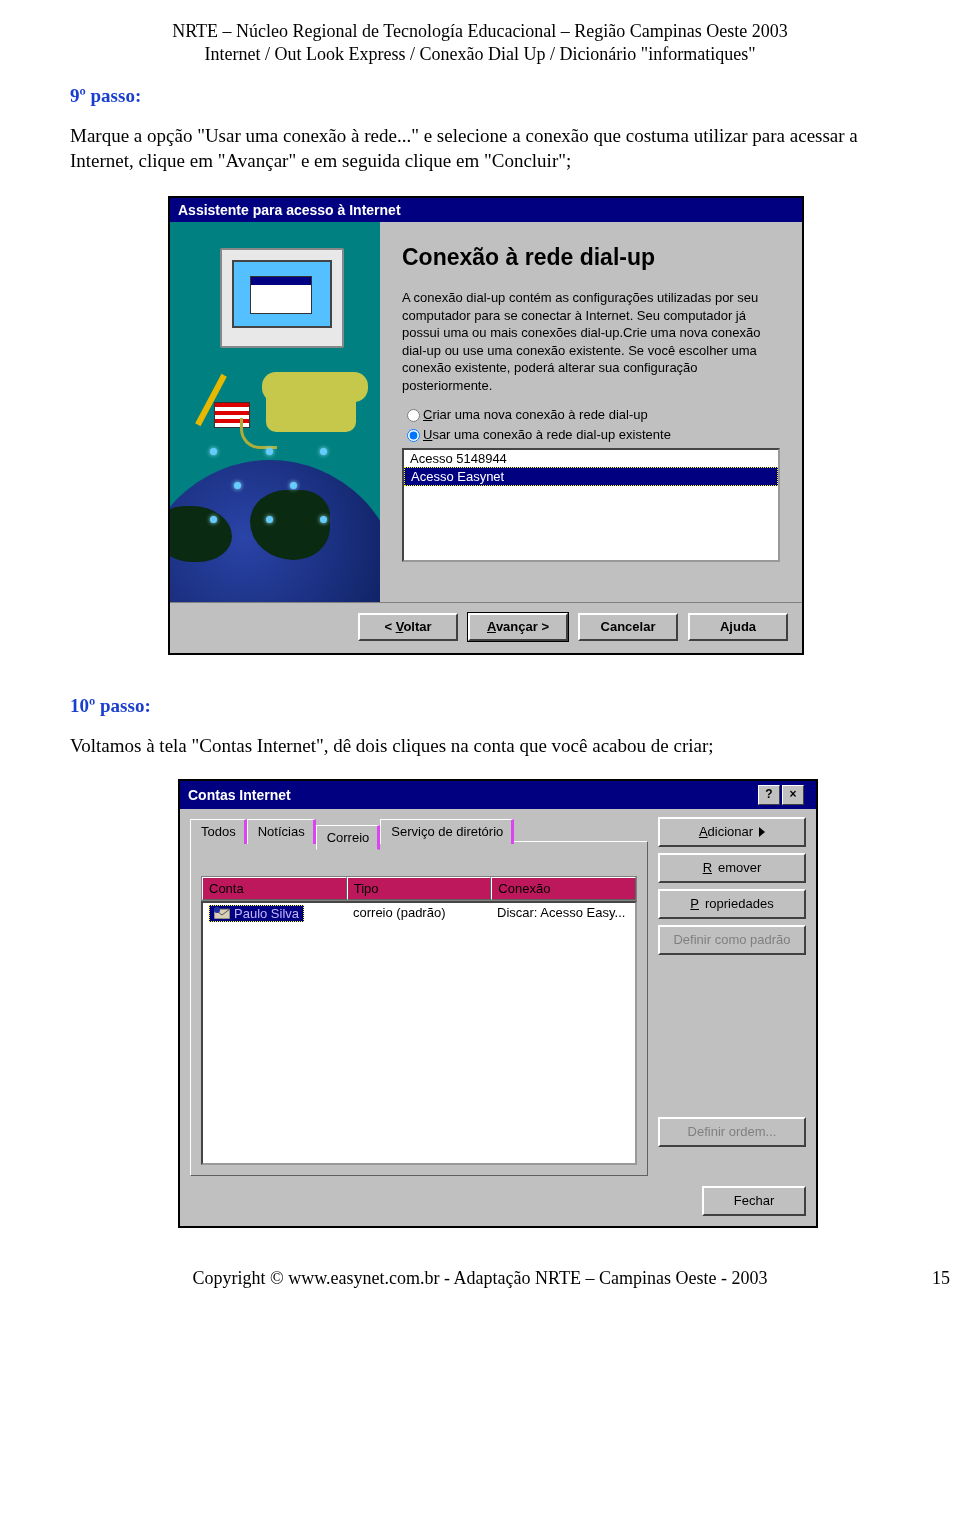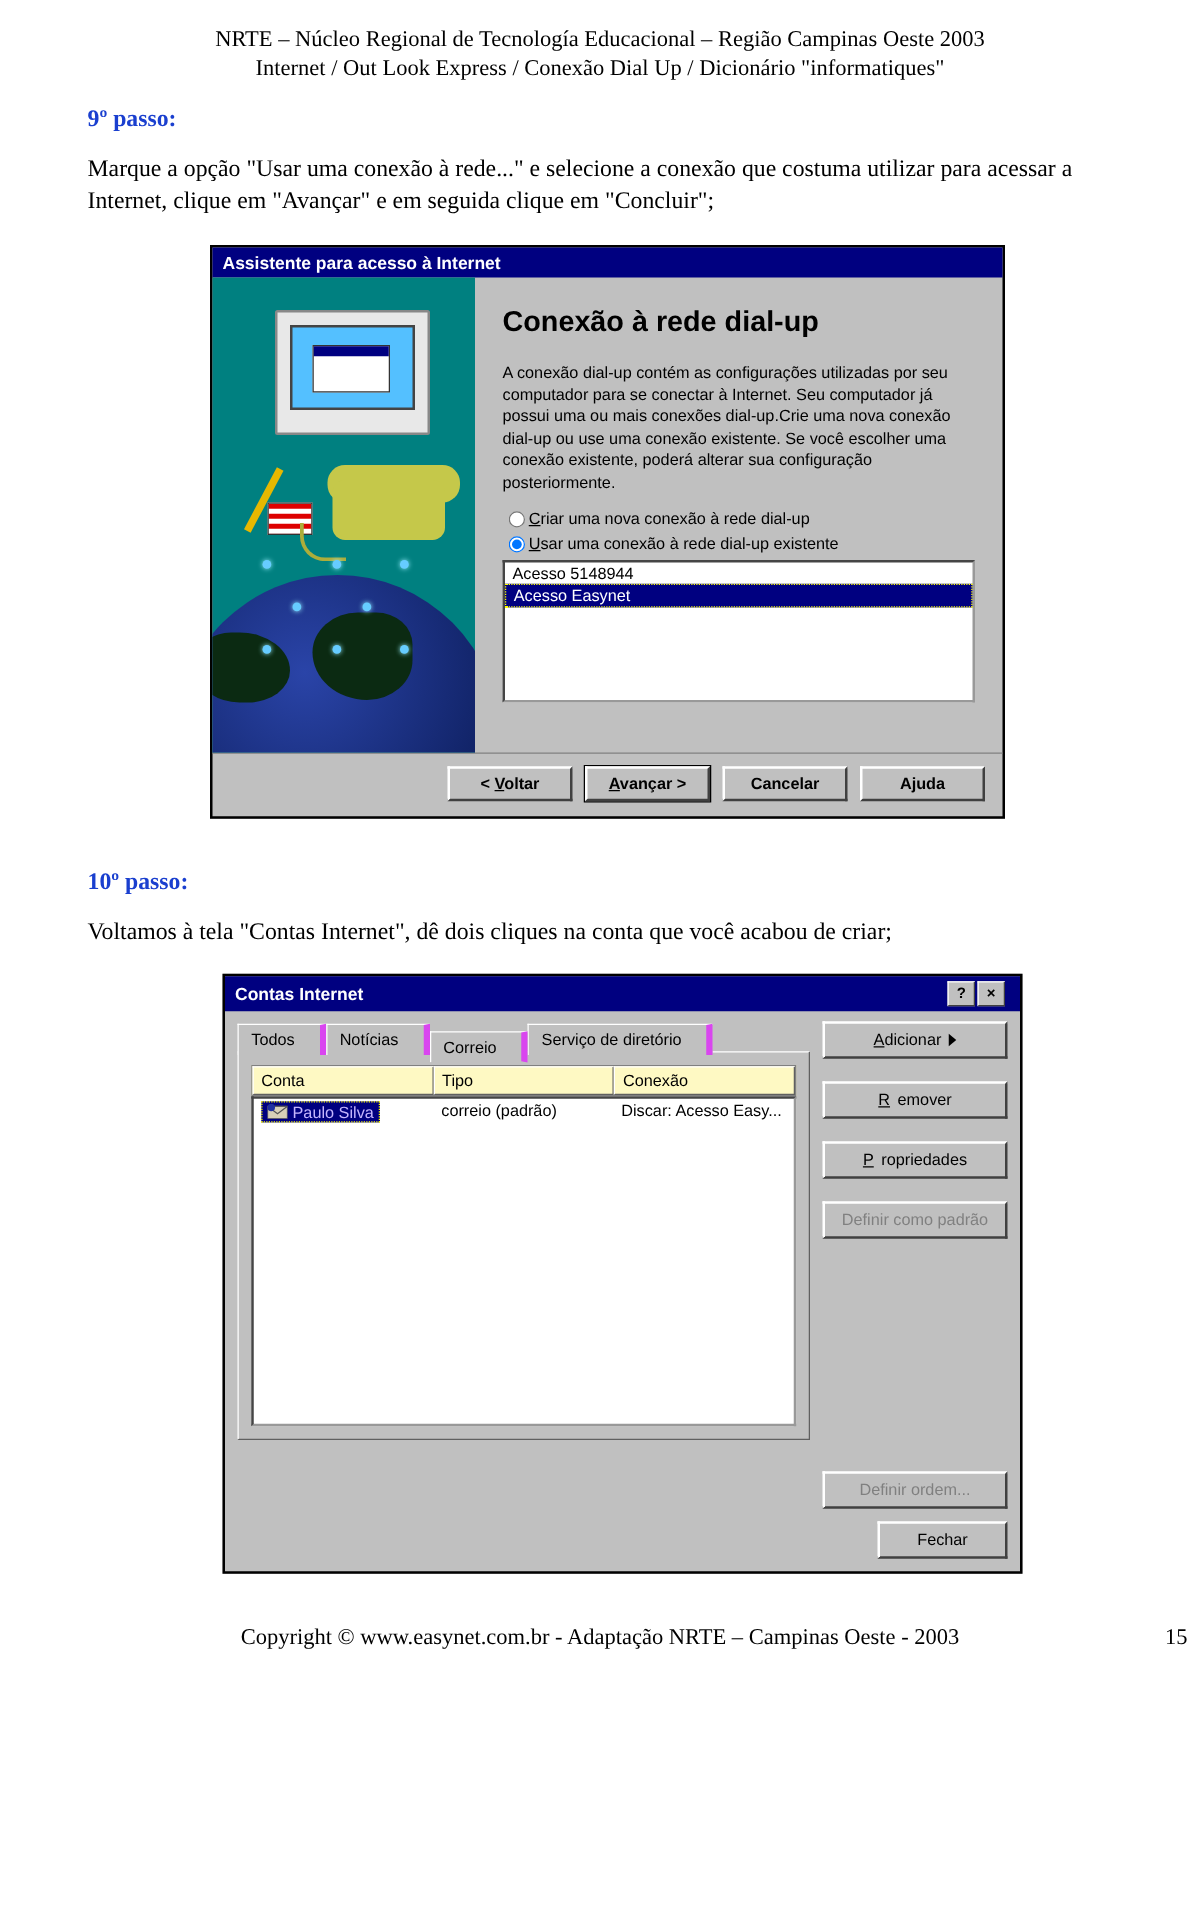--- a/index.html
+++ b/index.html
@@ -135,58 +135,59 @@
   }
   .acc-titlebar { display:flex; justify-content:space-between; align-items:center; }
   .tb-icons { display:flex; padding-right:4px; gap:2px; }
   .tb-btn { width:20px; height:18px; background:#c0c0c0;
     border-top:1px solid #fff; border-left:1px solid #fff;
     border-right:1px solid #404040; border-bottom:1px solid #404040;
     font-size:12px; text-align:center; line-height:16px; font-weight:bold; color:#000; }
   .acc-inner { padding: 8px 10px 10px 10px; }
   .tabs { display:flex; gap:0; position:relative; margin-bottom:-1px; }
   .tab {
-    padding:4px 20px 4px 10px;
+    padding:4px 8px 4px 10px;
     background:#c0c0c0;
-    border-top:1px solid #fff; border-left:1px solid #fff; border-right:5px solid #d946ef;
+    border-top:1px solid #fff; border-left:1px solid #fff; border-right:3px solid #d946ef;
     font-size:13px;
     position:relative; top:2px;text-align:right;
   }
   .tab.active { top:8px; border-bottom:1px solid #c0c0c0; z-index:2; }
   .tab-panel {
     border-top:1px solid #fff; border-left:1px solid #fff;
     border-right:1px solid #606060; border-bottom:1px solid #606060;
     background:#c0c0c0;
     padding: 10px;
     display:flex;
   }
   .list-area { flex:1; }
   .list-head {
     display:flex;
-    background:#fef9c3;
+    background:#be185d;
     border:1px solid #808080;
+    margin-top:24px;
   }
   .col-h {
     flex:1; padding:3px 6px; font-size:13px;
     border-top:1px solid #fff; border-left:1px solid #fff;
     border-right:1px solid #606060; border-bottom:1px solid #606060;
   }
   .list-body {
     background:#fff; border:2px inset #999; height:260px;
     display:flex; flex-direction:column;
   }
   .row { display:flex; font-size:13px; }
   .cell { flex:1; padding:2px 6px; }
   .acct-sel {
     background:#000080; color:#c4b5fd; display:inline-flex; align-items:center; gap:4px;
     border:1px dotted #ff0; padding:0 4px;
   }
   .env-icon svg { display:block; }
 
-  .side-btns { width:148px; margin-left:10px; display:flex; flex-direction:column; gap:18px; }
+  .side-btns { width:148px; margin-left:10px; display:flex; flex-direction:column; gap:6px; }
   .wbtn {
     height:26px; background:#c0c0c0;
     border-top:2px solid #fff; border-left:2px solid #fff;
     border-right:2px solid #404040; border-bottom:2px solid #404040;
     font-size:13px; text-align:center; line-height:22px;
     display:flex; align-items:center; justify-content:center; gap:6px;
   }
   .wbtn.disabled { color:#808080; }
   .triangle { width:0; height:0; border-top:5px solid transparent; border-bottom:5px solid transparent; border-left:6px solid #000; }
   .close-row { display:flex; justify-content:flex-end; padding: 0 10px 10px 10px; }

